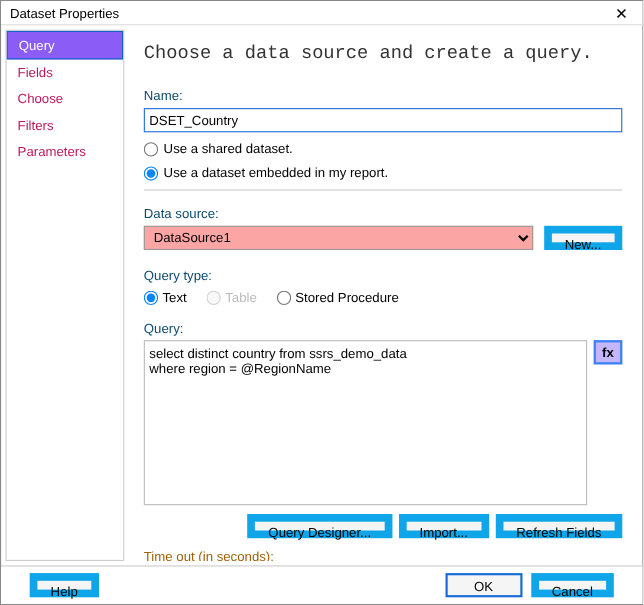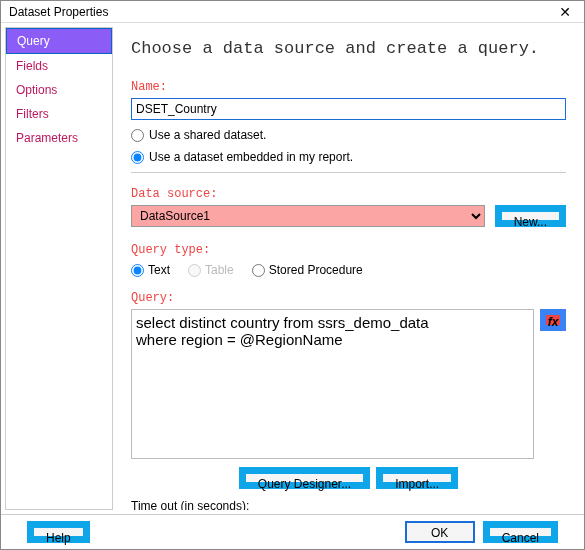--- a/index.html
+++ b/index.html
@@ -72,23 +72,22 @@
       overflow: auto;
     }
     .heading {
       font-size: 17px;
       color: #333;
       margin-bottom: 22px;
       font-family: Liberation Mono, monospace;
     }
     .label {
       display: block;
-      color: #ef4444;
+      color: #0c4a6e;
       margin-bottom: 4px;
-      font-family: Liberation Mono, monospace;
     }
     .text-input {
       width: 100%;
       border: 1px solid #1a6dd8;
       padding: 3px 4px;
       height: 22px;
       background: #fff;
     }
     .radio-row {
       display: flex;
@@ -136,43 +135,42 @@
       display: flex;
       gap: 6px;
       margin-top: 4px;
     }
     .query-textarea {
       flex: 1;
       height: 150px;
       border: 1px solid #bbb;
       padding: 4px;
       font-family: 'Segoe UI', sans-serif;
-      font-size: 15px;
+      font-size: 12px;
       resize: none;
       overflow-y: scroll;
     }
     .fx-btn {
       width: 26px;
       height: 22px;
-      border: 6px solid #3b82f6;
-      background: #ef4444;
-      font-style: italic;
+      border: 2px solid #3b82f6;
+      background: #c4b5fd;
       font-weight: bold;
       align-self: flex-start;
       cursor: pointer;
     }
     .actions-row {
       display: flex;
-      justify-content: center;
+      justify-content: flex-end;
       gap: 6px;
       margin-top: 8px;
     }
     .timeout-row {
       margin-top: 10px;
-      color: #000000;
+      color: #a16207;
     }
     .footer {
       border-top: 1px solid #ccc;
       padding: 6px 26px;
       display: flex;
       justify-content: space-between;
       align-items: center;
       background: #fff;
     }
     .footer-right { display: flex; gap: 8px; }
@@ -186,21 +184,21 @@
 <div class="dialog">
   <div class="titlebar">
     <span class="titlebar-title">Dataset Properties</span>
     <div class="titlebar-close">✕</div>
   </div>
 
   <div class="body">
     <div class="sidebar">
       <div class="sidebar-item selected"><span>Query</span></div>
       <div class="sidebar-item"><span>Fields</span></div>
-      <div class="sidebar-item"><span>Options</span></div>
+      <div class="sidebar-item"><span>Choose</span></div>
       <div class="sidebar-item"><span>Filters</span></div>
       <div class="sidebar-item"><span>Parameters</span></div>
     </div>
 
     <div class="content">
       <div class="heading">Choose a data source and create a query.</div>
 
       <label class="label">Name:</label>
       <input class="text-input" type="text" value="DSET_Country" style="">
 
@@ -242,20 +240,21 @@
       <label class="label" style="margin-top:14px">Query:</label>
       <div class="query-area-row">
         <textarea class="query-textarea" style="">select distinct country from ssrs_demo_data
 where region = @RegionName</textarea>
         <button class="fx-btn">fx</button>
       </div>
 
       <div class="actions-row">
         <button class="btn">Query Designer...</button>
         <button class="btn">Import...</button>
+        <button class="btn">Refresh Fields</button>
       </div>
 
       <div class="timeout-row">Time out (in seconds):</div>
     </div>
   </div>
 
   <div class="footer">
     <button class="btn">Help</button>
     <div class="footer-right">
       <button class="btn primary" style="min-width:70px">OK</button>

